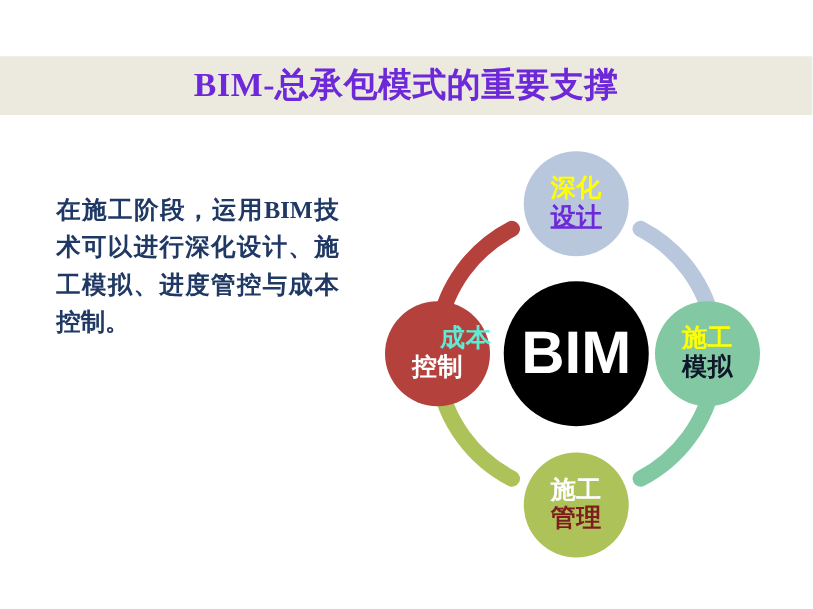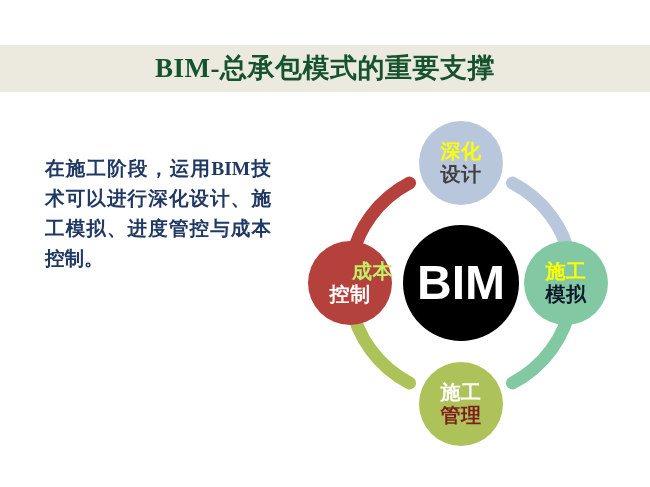--- a/index.html
+++ b/index.html
@@ -34,21 +34,21 @@
     background: #eceade;
     display: flex;
     align-items: center;
     justify-content: center;
     box-sizing: border-box;
   }
   #title-text {
     font-family: "Liberation Serif", "DejaVu Serif", serif;
     font-size: 27px;
     font-weight: bold;
-    color: #14532d;
+    color: #6d28d9;
     letter-spacing: 0.5px;
     line-height: 1;
     white-space: nowrap;
     text-align: center;
   }
 
   
   #body-text {
     position: absolute;
     left: 27px;
@@ -151,35 +151,35 @@
 
       <path fill="none" stroke="#b9c7dd" stroke-width="13" stroke-linecap="round" d="M 217.5 73.1 A 112 112 0 0 1 276.3 153.5"></path>
 
       <path fill="none" stroke="#82c9a3" stroke-width="13" stroke-linecap="round" d="M 276.3 192.5 A 112 112 0 0 1 217.5 272.9"></path>
 
       <path fill="none" stroke="#aec25a" stroke-width="13" stroke-linecap="round" d="M 114.5 272.9 A 112 112 0 0 1 55.7 192.5"></path>
     </svg>
 
     <div class="node" id="node-top">
       <span class="node-line" style="color:#ffff00;">深化</span>
-      <span class="node-line" style="color:#404040;">设计</span>
+      <span class="node-line" style="color:#6d28d9;text-decoration:underline;">设计</span>
     </div>
 
     <div class="node" id="node-right">
       <span class="node-line" style="color:#ffff00;">施工</span>
       <span class="node-line" style="color:#0f172a;">模拟</span>
     </div>
 
     <div class="node" id="node-bottom">
       <span class="node-line" style="color:#ffffff;">施工</span>
       <span class="node-line" style="color:#7f1d1d;">管理</span>
     </div>
 
     <div class="node" id="node-left">
-      <span class="node-line" style="color:#bef264;margin-left:45px;">成本</span>
+      <span class="node-line" style="color:#5eead4;margin-left:45px;">成本</span>
       <span class="node-line" style="color:#ffffff;">控制</span>
     </div>
 
     <div id="center-circle">
       <span id="center-label">BIM</span>
     </div>
 
   </div>
 
 </div>

